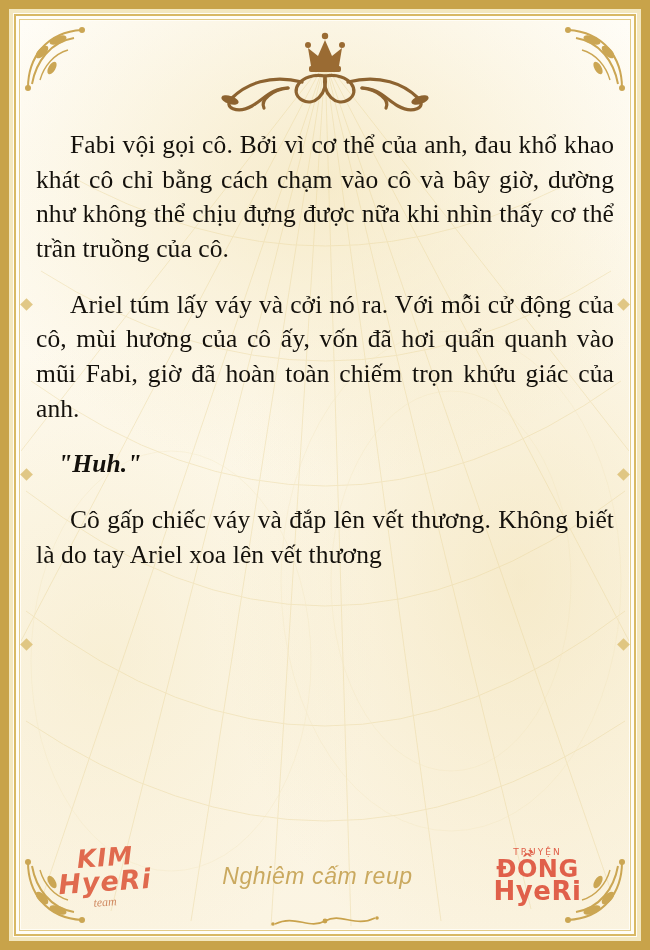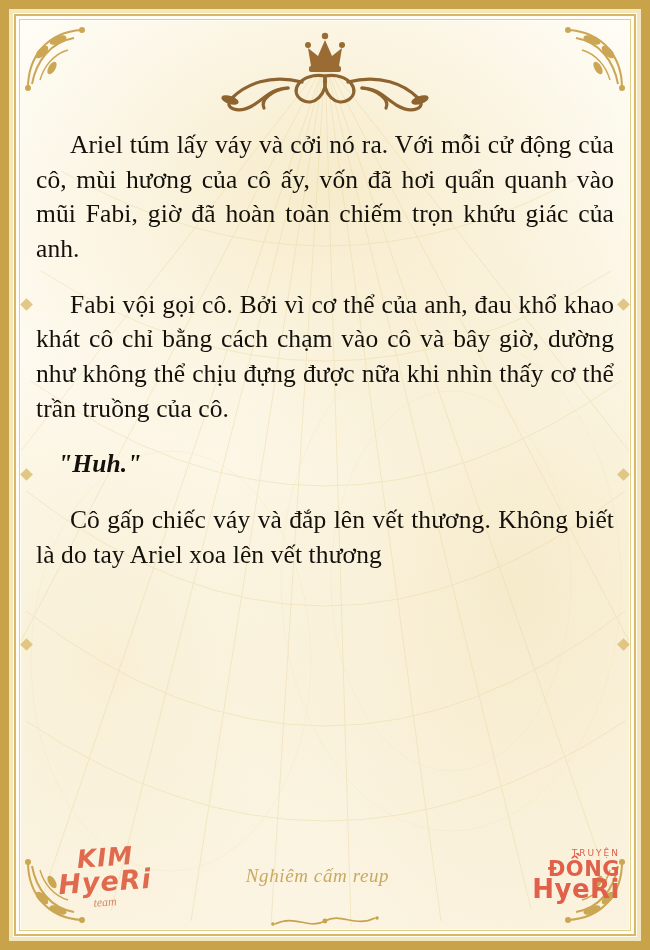--- a/index.html
+++ b/index.html
@@ -171,43 +171,43 @@
     font-family: "Liberation Serif", serif;
     font-style: italic;
     font-size: 12px;
     color: #d08a62;
     margin-top: 1px;
     transform: rotate(-4deg);
   }
   .logo-center {
     flex: 1;
     text-align: center;
-    font-family: Liberation Serif, serif;
+    font-family: Liberation Sans, sans-serif;
     font-style: italic;
-    font-size: 19px;
+    font-size: 23px;
     color: #caa95f;
     letter-spacing: .6px;
   }
   .logo-right {
     width: 165px;
-    text-align: right;
+    text-align: center;
     line-height: 1.02;
   }
   .logo-right .r0 {
     display: block;
     font-family: "DejaVu Sans", sans-serif;
     font-size: 9px;
     color: #e0604a;
     letter-spacing: 2px;
   }
   .logo-right .r1 {
     display: block;
     font-family: "DejaVu Sans", sans-serif;
     font-weight: bold;
-    font-size: 21px;
+    font-size: 24px;
     color: #e0604a;
     letter-spacing: .5px;
   }
   .logo-right .r2 {
     display: block;
     font-family: "DejaVu Sans", sans-serif;
     font-weight: bold;
     font-size: 26px;
     color: #e0604a;
     letter-spacing: .5px;
@@ -355,22 +355,22 @@
         <path d="M202 58 C218 60 230 70 226 78"></path>
       </g>
       <g fill="#8d6330">
         <ellipse cx="70" cy="70" rx="9" ry="4" transform="rotate(18 70 70)"></ellipse>
         <ellipse cx="260" cy="70" rx="9" ry="4" transform="rotate(-18 260 70)"></ellipse>
       </g>
     </svg>
   </div>
 
   <div class="content">
+    <p>Fabi vội gọi cô.  Bởi vì cơ thể của anh, đau khổ khao khát cô chỉ bằng cách chạm vào cô và bây giờ, dường như không thể chịu đựng được nữa khi nhìn thấy cơ thể trần truồng của cô.</p>
     <p>Ariel túm lấy váy và cởi nó ra.  Với mỗi cử động của cô, mùi hương của cô ấy, vốn đã hơi quẩn quanh vào mũi Fabi, giờ đã hoàn toàn chiếm trọn khứu giác của anh.</p>
-    <p>Fabi vội gọi cô.  Bởi vì cơ thể của anh, đau khổ khao khát cô chỉ bằng cách chạm vào cô và bây giờ, dường như không thể chịu đựng được nữa khi nhìn thấy cơ thể trần truồng của cô.</p>
     <p class="quote">"Huh."</p>
     <p>Cô gấp chiếc váy và đắp lên vết thương. Không biết là do tay Ariel xoa lên vết thương</p>
   </div>
 
   <div class="footer">
     <div class="logo-left">
       <span class="l1">KIM</span>
       <span class="l2">HyeRi</span>
       <span class="l3">team</span>
     </div>

